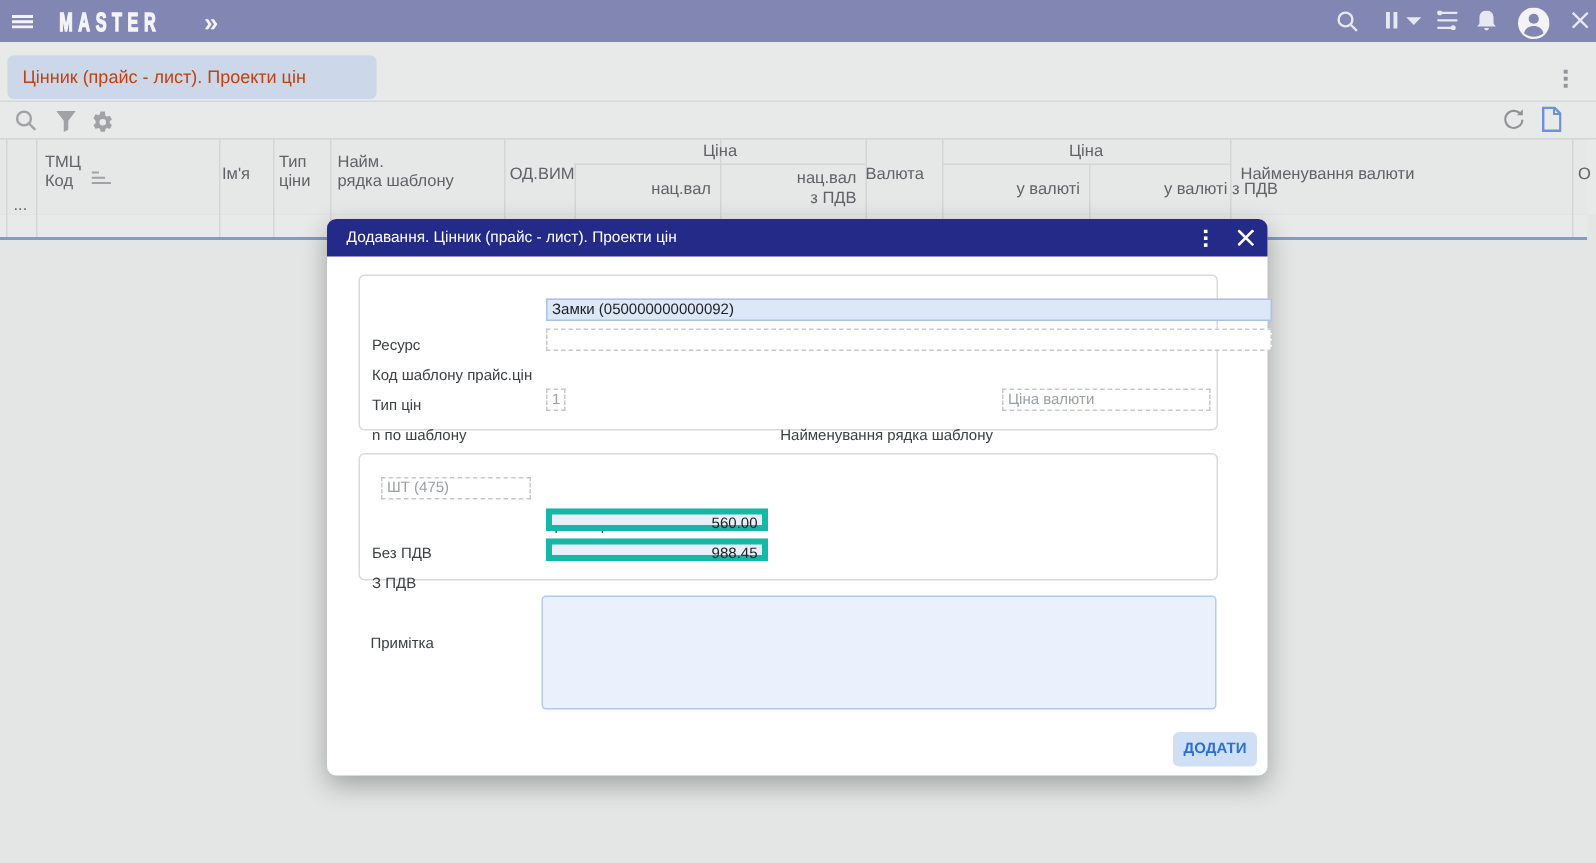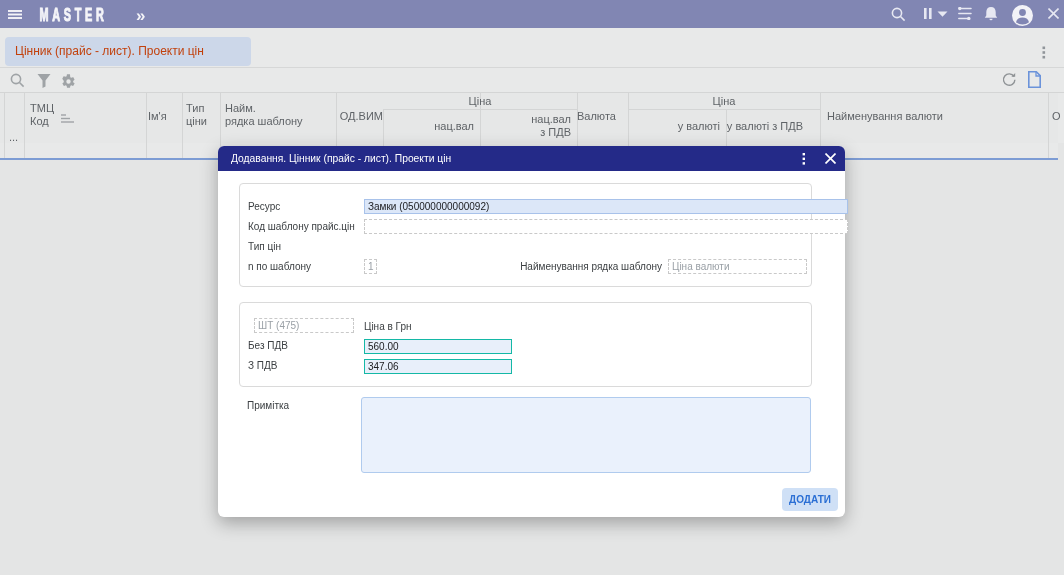--- a/index.html
+++ b/index.html
@@ -23,25 +23,25 @@
 #datarow { position:absolute; left:0; top:143px; width:1058px; height:15px; background:#e8e9e9; }
 #bluerow { position:absolute; left:0; top:158px; width:1058px; height:2px; background:#7d9cd4; }
 
 
 #modal { position:absolute; left:218px; top:146px; width:627px; height:371px; background:#fff; border-radius:6px; box-shadow:0 6px 18px rgba(0,0,0,0.3); }
 #mhead { position:absolute; left:0; top:0; width:627px; height:25px; background:#242a88; border-radius:6px 6px 0 0; }
 #mtitle { position:absolute; left:13px; top:0; height:25px; line-height:25px; color:#fff; font-size:10.3px; font-weight:normal; }
 .group { position:absolute; left:21px; width:573px; border:1px solid #dadada; border-radius:4px; background:#fff; }
 #group1 { top:37px; height:104px; }
 #group2 { top:156px; height:85px; }
-.lbl { position:absolute; color:#3c4043; font-size:10px; }
+.lbl { position:absolute; color:#3c4043; font-size:10px;margin-top:24px; }
 .inp { position:absolute; left:124px; width:484px; height:15px; font-size:10px; color:#202124; line-height:14px; padding:0 3px; }
 .filled { background:#dce7f8; border:1px solid #a8c2ea; }
 .dashed { border:1px dashed #c9c9c9; background:#fff; color:#9aa0a6; }
-.numinp { background:#e8effa; border:1px solid #14b8a6; text-align:left; }
+.numinp { background:#e8effa; border:4px solid #14b8a6; text-align:right; }
 #note { position:absolute; left:143px; top:251px; width:450px; height:76px; background:#eaf1fc; border:1px solid #b0cbee; border-radius:3px; }
 #addbtn { position:absolute; left:564px; top:342px; width:56px; height:23px; background:#cfe0f6; border-radius:4px; color:#2b6fd4; font-size:10px; font-weight:bold; text-align:center; line-height:23px; }
 svg { display:block; }
 </style>
 </head>
 <body>
 
 <div id="topbar">
   <svg class="abs" style="left:8px;top:10px" width="14" height="9" viewBox="0 0 14 9">
       <g stroke="#f4f4f8" stroke-width="1.9">
@@ -161,21 +161,21 @@
 <div class="hcell" style="left:148px;top:110px">Ім'я</div>
 <div class="hcell" style="left:186px;top:102px;line-height:13px">Тип<br>ціни</div>
 <div class="hcell" style="left:225px;top:102px;line-height:13px">Найм.<br>рядка шаблону</div>
 <div class="hcell" style="left:336px;top:110px;width:47px;text-align:right">ОД.ВИМ</div>
 <div class="hcell" style="left:383px;top:95px;width:194px;text-align:center">Ціна</div>
 <div class="hcell" style="left:383px;top:120px;width:91px;text-align:right">нац.вал</div>
 <div class="hcell" style="left:480px;top:113px;width:91px;text-align:right;line-height:13px">нац.вал<br>з ПДВ</div>
 <div class="hcell" style="left:577px;top:110px;width:51px;text-align:left">Валюта</div>
 <div class="hcell" style="left:628px;top:95px;width:192px;text-align:center">Ціна</div>
 <div class="hcell" style="left:628px;top:120px;width:92px;text-align:right">у валюті</div>
-<div class="hcell" style="left:715px;top:120px;width:88px;text-align:right">у валюті з ПДВ</div>
+<div class="hcell" style="left:770px;top:120px;width:88px;text-align:center">у валюті з ПДВ</div>
 <div class="hcell" style="left:827px;top:110px">Найменування валюти</div>
 <div class="hcell" style="left:1052px;top:110px">О</div>
 
 <div id="datarow"></div>
 <div class="vline" style="left:4px;top:143px;height:15px"></div>
 <div class="vline" style="left:24px;top:143px;height:15px"></div>
 <div class="vline" style="left:146px;top:143px;height:15px"></div>
 <div class="vline" style="left:182px;top:143px;height:15px"></div>
 <div class="vline" style="left:220px;top:143px;height:15px"></div>
 <div class="vline" style="left:336px;top:143px;height:15px"></div>
@@ -217,19 +217,19 @@
     <div class="lbl" style="left:280px;top:77px;width:142px;text-align:right">Найменування рядка шаблону</div>
     <div class="inp dashed" style="left:428px;top:75px;width:139px">Ціна валюти</div>
   </div>
 
   <div class="group" id="group2">
     <div class="inp dashed" style="left:14px;top:15px;width:100px">ШТ (475)</div>
     <div class="lbl" style="left:124px;top:18px">Ціна в Грн</div>
     <div class="lbl" style="left:8px;top:37px">Без ПДВ</div>
     <div class="inp numinp" style="top:36px;width:148px">560.00</div>
     <div class="lbl" style="left:8px;top:57px">З ПДВ</div>
-    <div class="inp numinp" style="top:56px;width:148px">347.06</div>
+    <div class="inp numinp" style="top:56px;width:148px">988.45</div>
   </div>
 
   <div class="lbl" style="left:29px;top:254px">Примітка</div>
   <div id="note"></div>
   <div id="addbtn">ДОДАТИ</div>
 </div>
 
 </body></html>

